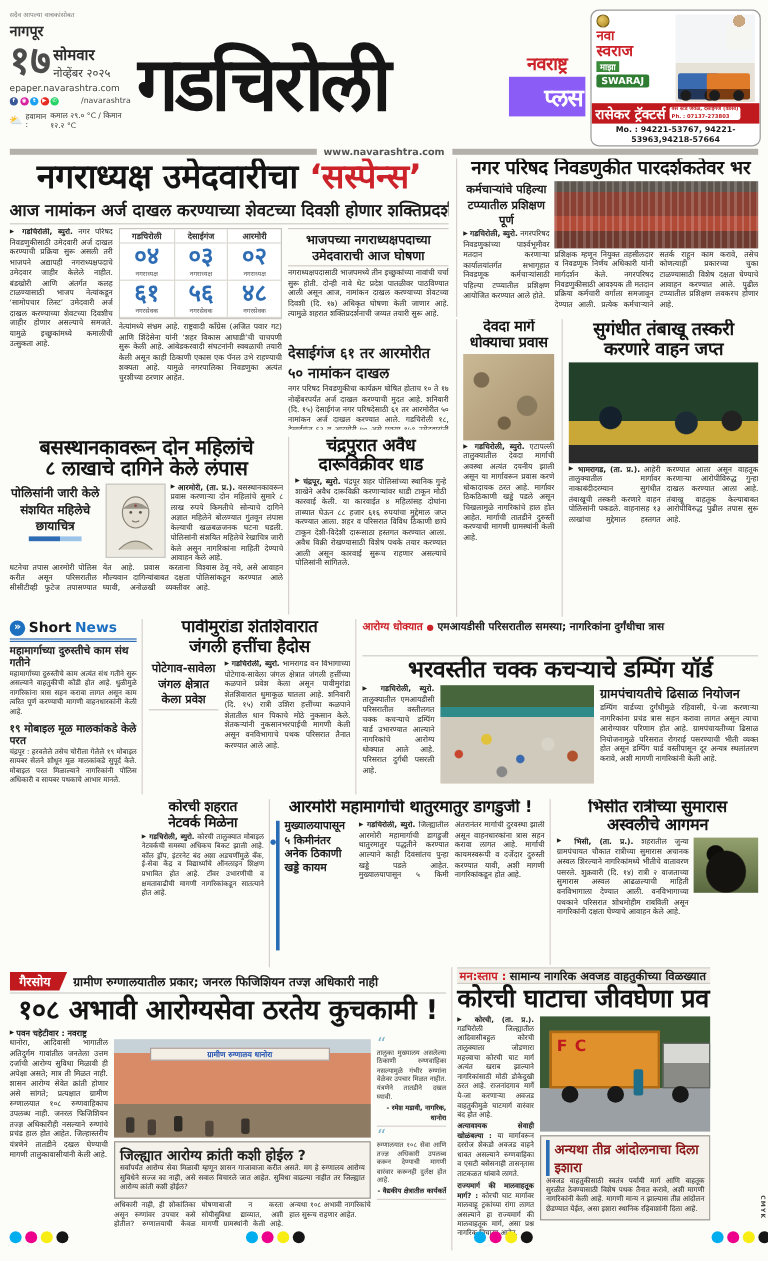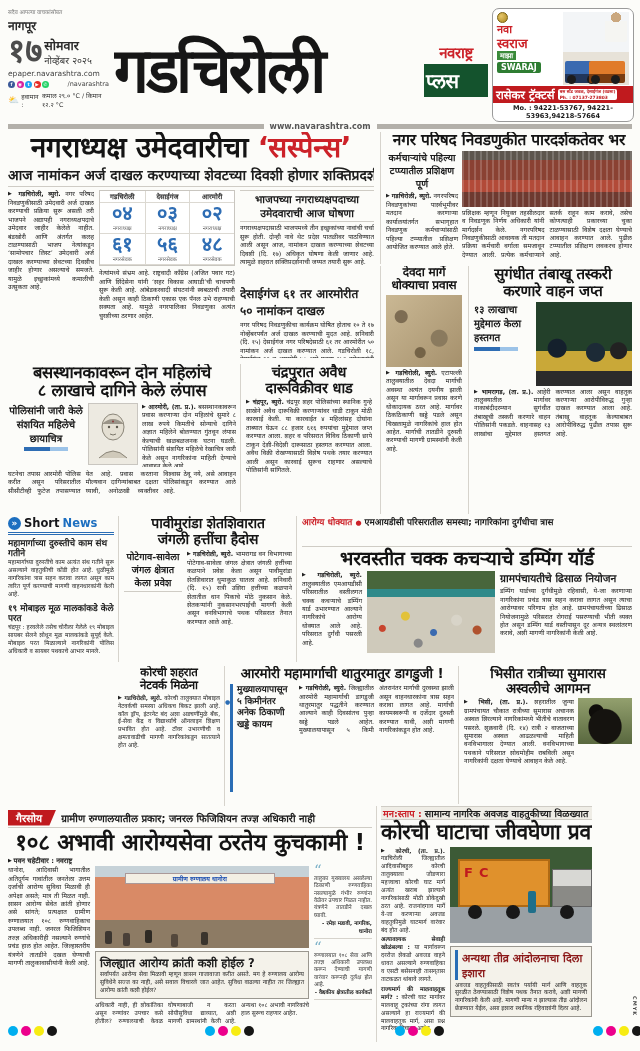--- a/index.html
+++ b/index.html
@@ -33,21 +33,21 @@
   .s-fb{background:#3b5998}.s-ig{background:#d6249f}.s-tw{background:#1da1f2}
   .s-yt{background:#e52d27}.s-wa{background:#25d366}
   .mh-handle{font-size:6.5px;color:#444;margin-left:17px}
   .mh-weather{font-size:6.3px;color:#333;margin-top:3px;display:flex;gap:2px;align-items:center}
   .wicon{font-size:9px;color:#8a8a8a}
 
   .nameplate{left:114px;top:20px;width:310px;height:96px;display:flex;align-items:center}
   .np-text{font-size:62px;font-weight:800;color:#161616;letter-spacing:-3px;white-space:nowrap}
   .brand{left:424px;top:42px;width:64px;height:70px;display:flex;flex-direction:column;gap:2px}
   .brand-top{color:#cc2229;font-weight:800;font-size:15px;text-align:center;letter-spacing:-.5px}
-  .brand-bottom{background:#14532d;color:#fff;font-weight:800;font-size:20px;text-align:left;
+  .brand-bottom{background:#8b5cf6;color:#fff;font-weight:800;font-size:20px;text-align:right;
                 padding:3px 2px;letter-spacing:-.5px}
 
   .adbox{left:492px;top:8px;width:142px;height:114px;border:1.5px solid #9a9a9a;border-radius:7px;
          background:#fff;display:flex;flex-direction:column}
   .ad-top{flex:1;display:flex;padding:3px 4px 1px 4px;gap:16px}
   .ad-l{width:50px;display:flex;flex-direction:column;align-items:flex-start;gap:1px}
   .ad-logo{width:11px;height:11px;border-radius:50%;background:radial-gradient(circle at 35% 35%,#e8c76a,#a8861e);
            border:1px solid #7a6010}
   .ad-b1{font-size:11px;font-weight:800;color:#cc2229;line-height:1.05}
   .ad-b2{font-size:13px;font-weight:800;color:#cc2229;line-height:1.05}
@@ -385,24 +385,20 @@
     <div class="ph-road"></div>
     <div class="body6"><span class="dl tri">गडचिरोली, ब्युरो.</span> <span>एटापल्ली तालुक्यातील देवदा मार्गाची अवस्था अत्यंत दयनीय झाली असून या मार्गावरून प्रवास करणे धोकादायक ठरत आहे. मार्गावर ठिकठिकाणी खड्डे पडले असून चिखलामुळे नागरिकांचे हाल होत आहेत. मार्गाची तातडीने दुरुस्ती करण्याची मागणी ग्रामस्थांनी केली आहे.</span></div>
   </section>
 
   <section class="abs s6 vline">
     <h3 class="hl s6-hl">
         <div>सुगंधीत तंबाखू तस्करी</div>
         <div>करणारे वाहन जप्त</div>
       </h3>
     <div class="row">
-      <div class="s6-l">
-        <div class="s6-sub">१३ लाखाचा मुद्देमाल केला हस्तगत</div>
-        <div class="bluebar"></div>
-      </div>
       <div class="ph-truck2"></div>
     </div>
     <div class="s6-body body6"><span class="dl tri">भामरागड, (ता. प्र.).</span> <span>आहेरी तालुक्यातील मार्गावर नाकाबंदीदरम्यान सुगंधीत तंबाखूची तस्करी करणारे वाहन पोलिसांनी पकडले. वाहनासह १३ लाखांचा मुद्देमाल हस्तगत करण्यात आला असून वाहतूक करणाऱ्या आरोपीविरुद्ध गुन्हा दाखल करण्यात आला आहे. तंबाखू वाहतूक केल्याबाबत आरोपीविरुद्ध पुढील तपास सुरू आहे.</span></div>
   </section>
 
   <section class="abs s3">
     <h2 class="hl s3-hl">
         <div class="nw">बसस्थानकावरून दोन महिलांचे</div>
         <div class="nw">८ लाखाचे दागिने केले लंपास</div>
       </h2>

